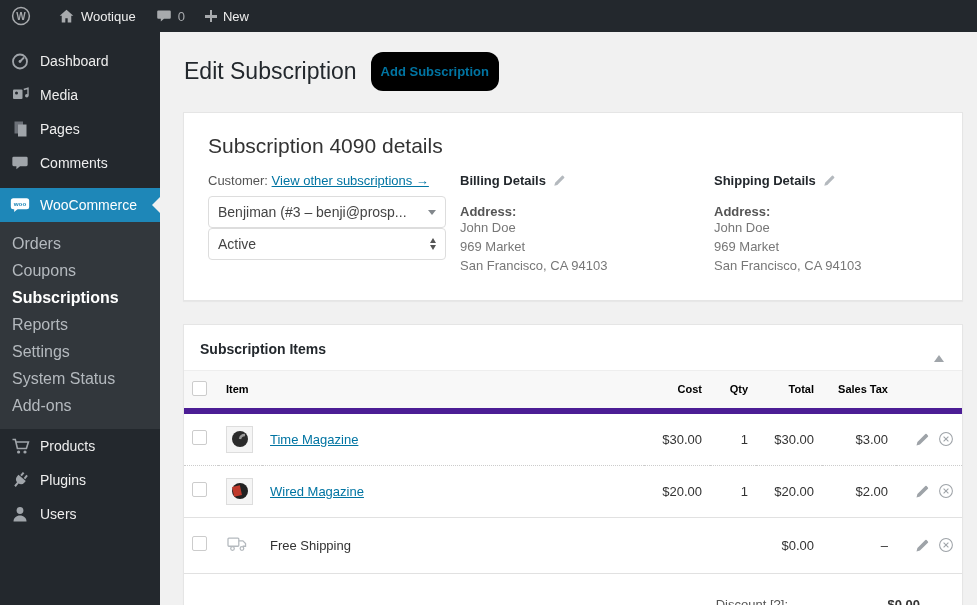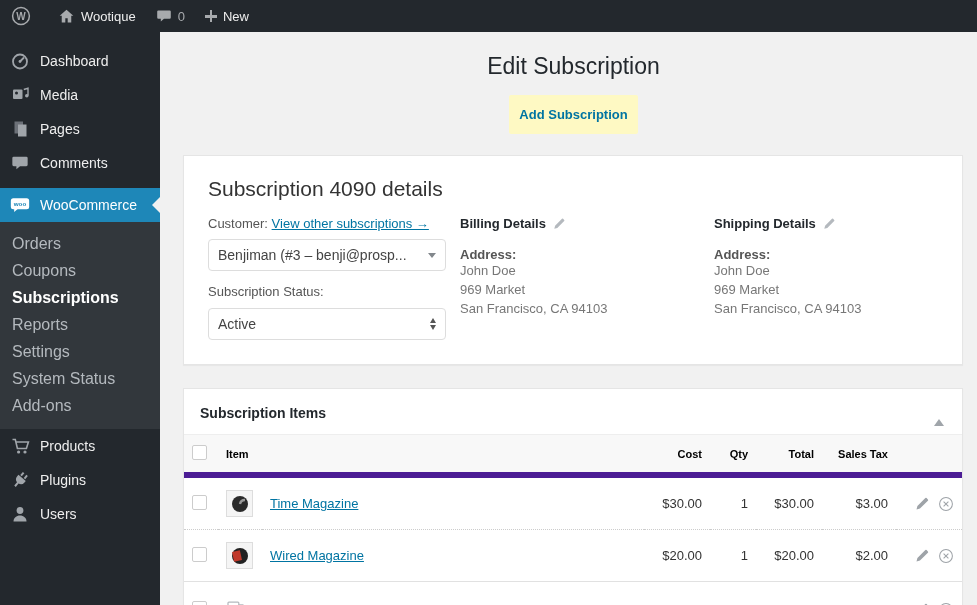--- a/index.html
+++ b/index.html
@@ -48,25 +48,25 @@
   }
   .submenu { list-style: none; background: #32373c; padding: 8px 0 10px; }
   .submenu li {
     height: 27px; line-height: 27px; padding-left: 12px;
     color: #b4b9be; font-size: 16px; cursor: pointer;
   }
   .submenu li.current { color: #fff; font-weight: bold; }
 
   
   .content { position: absolute; top: 32px; left: 160px; right: 0; bottom: 0; padding: 20px 14px 0 23px; }
-  .title-row { display: flex; align-items: center; gap: 14px; padding-left: 1px; flex-direction: column; }
+  .title-row { display: flex; align-items: center; gap: 14px; padding-left: 1px; }
   .page-title { font-size: 23px; font-weight: 400; color: #23282d; line-height: 29px; }
   .add-btn {
-    background: #fef9c3; color: #0074a2; font-weight: bold; font-size: 13px;
-    border: none; border-radius: 2px; padding: 12px 10px; cursor: pointer;
+    background: #000000; color: #0074a2; font-weight: bold; font-size: 13px;
+    border: none; border-radius: 12px; padding: 12px 10px; cursor: pointer;
     font-family: "Liberation Sans", sans-serif;
   }
 
   .panel { background: #fff; border: 1px solid #e5e5e5; box-shadow: 0 1px 1px rgba(0,0,0,.04); }
   .panel-details { margin-top: 21px; padding: 21px 24px 24px; }
   .panel-heading { font-size: 21px; font-weight: 400; color: #333; margin-bottom: 15px; }
 
   .detail-cols { display: flex; }
   .col-order { width: 252px; }
   .col-billing { width: 254px; }
@@ -242,21 +242,20 @@
 
       <div class="col-order">
         <div class="cust-line">
           <span class="field-label">Customer:</span>
           <span class="link">View other subscriptions →</span>
         </div>
         <div class="fake-select">
           <span style="white-space:nowrap;overflow:hidden;">Benjiman (#3 – benji@prosp...</span>
           <span class="caret-down"></span>
         </div>
-        <div class="field-label status-label">Subscription Status:</div>
         <div class="fake-select">
           <span>Active</span>
           <span class="updown">
             <span class="tri-up"></span>
               <span class="tri-down"></span>
           </span>
         </div>
       </div>
 
       <div class="col-billing">

